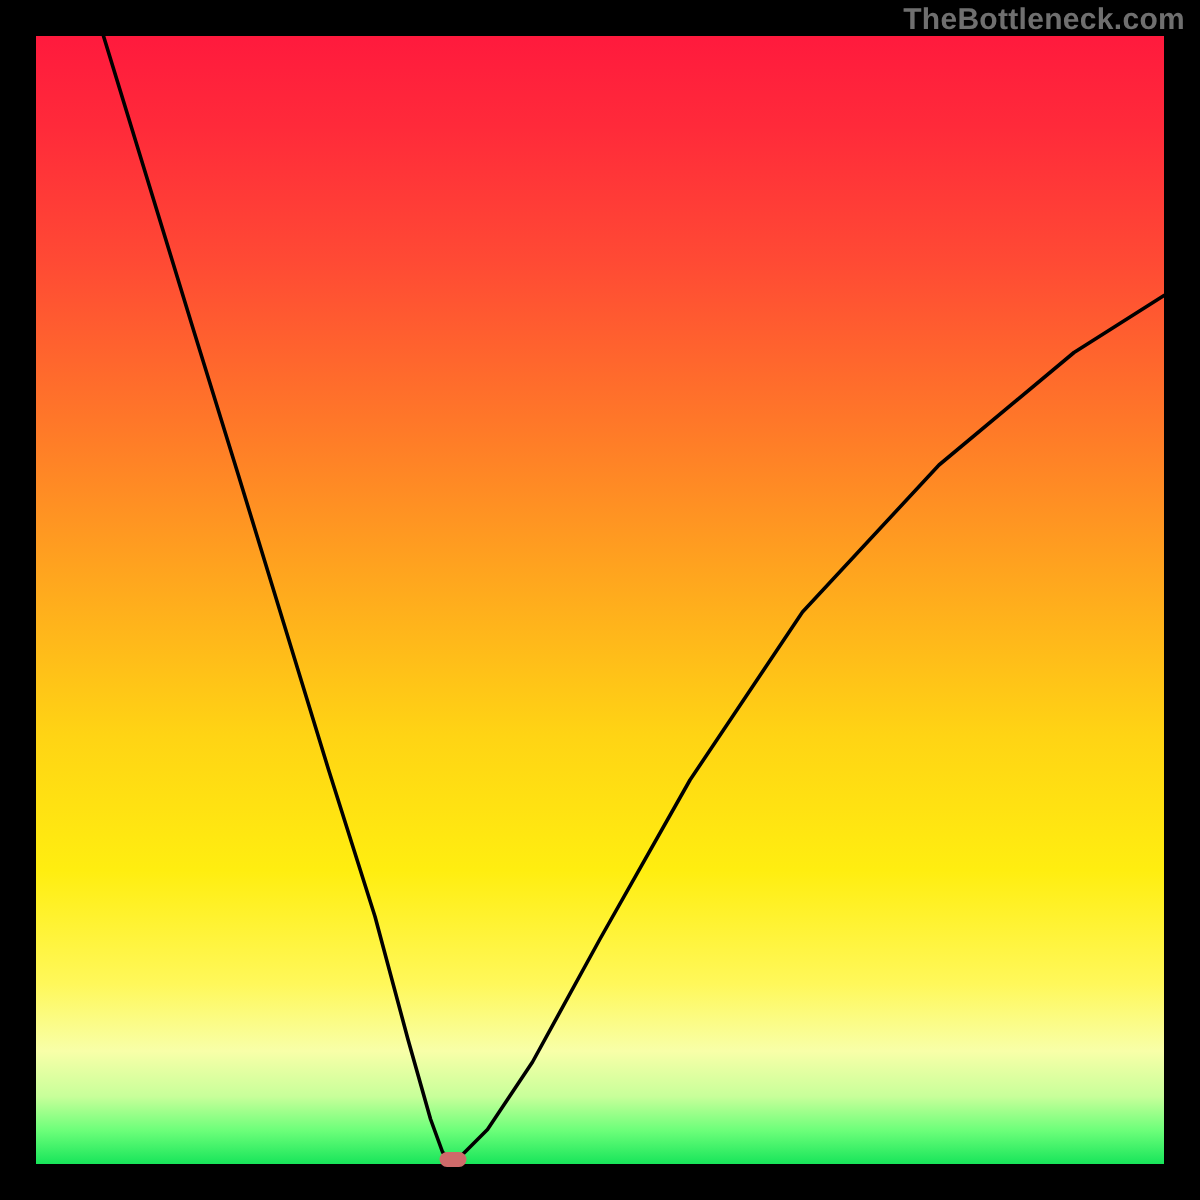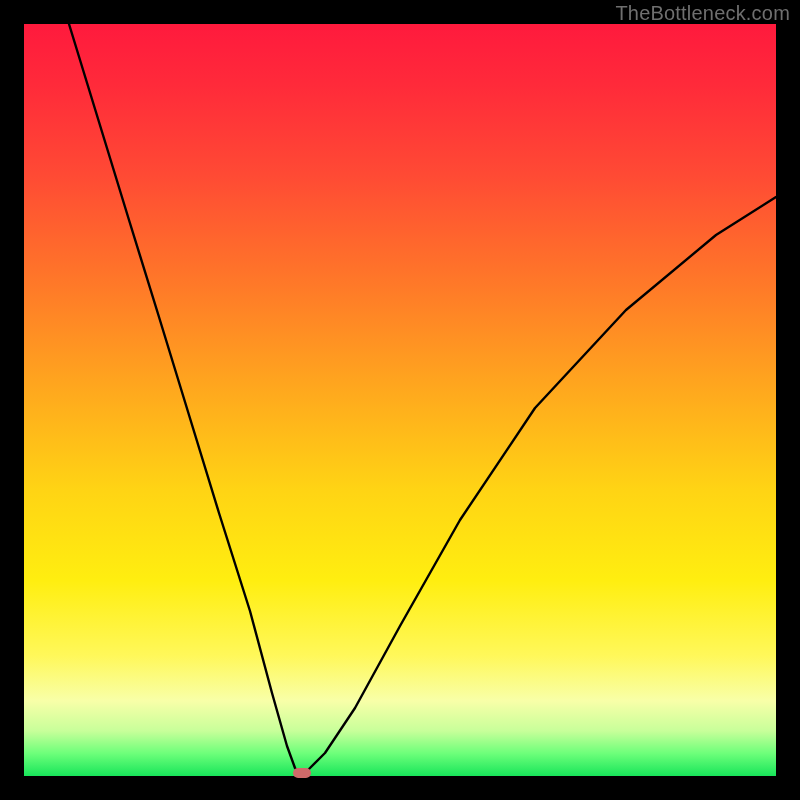--- a/index.html
+++ b/index.html
@@ -58,21 +58,21 @@
     border-radius: 5px;
     background: #cf6a6a;
     transform: translate(-50%, -50%);
   }
   .watermark {
     position: absolute;
     top: 2px;
     right: 10px;
     color: #6f6f6f;
     font-size: 20px;
-    font-weight: 400;
+    font-weight: 700;
     letter-spacing: 0.2px;
     user-select: none;
   }
 </style>
 </head>
 <body>
 
 <div class="frame">
 
   <div class="plot-area">

